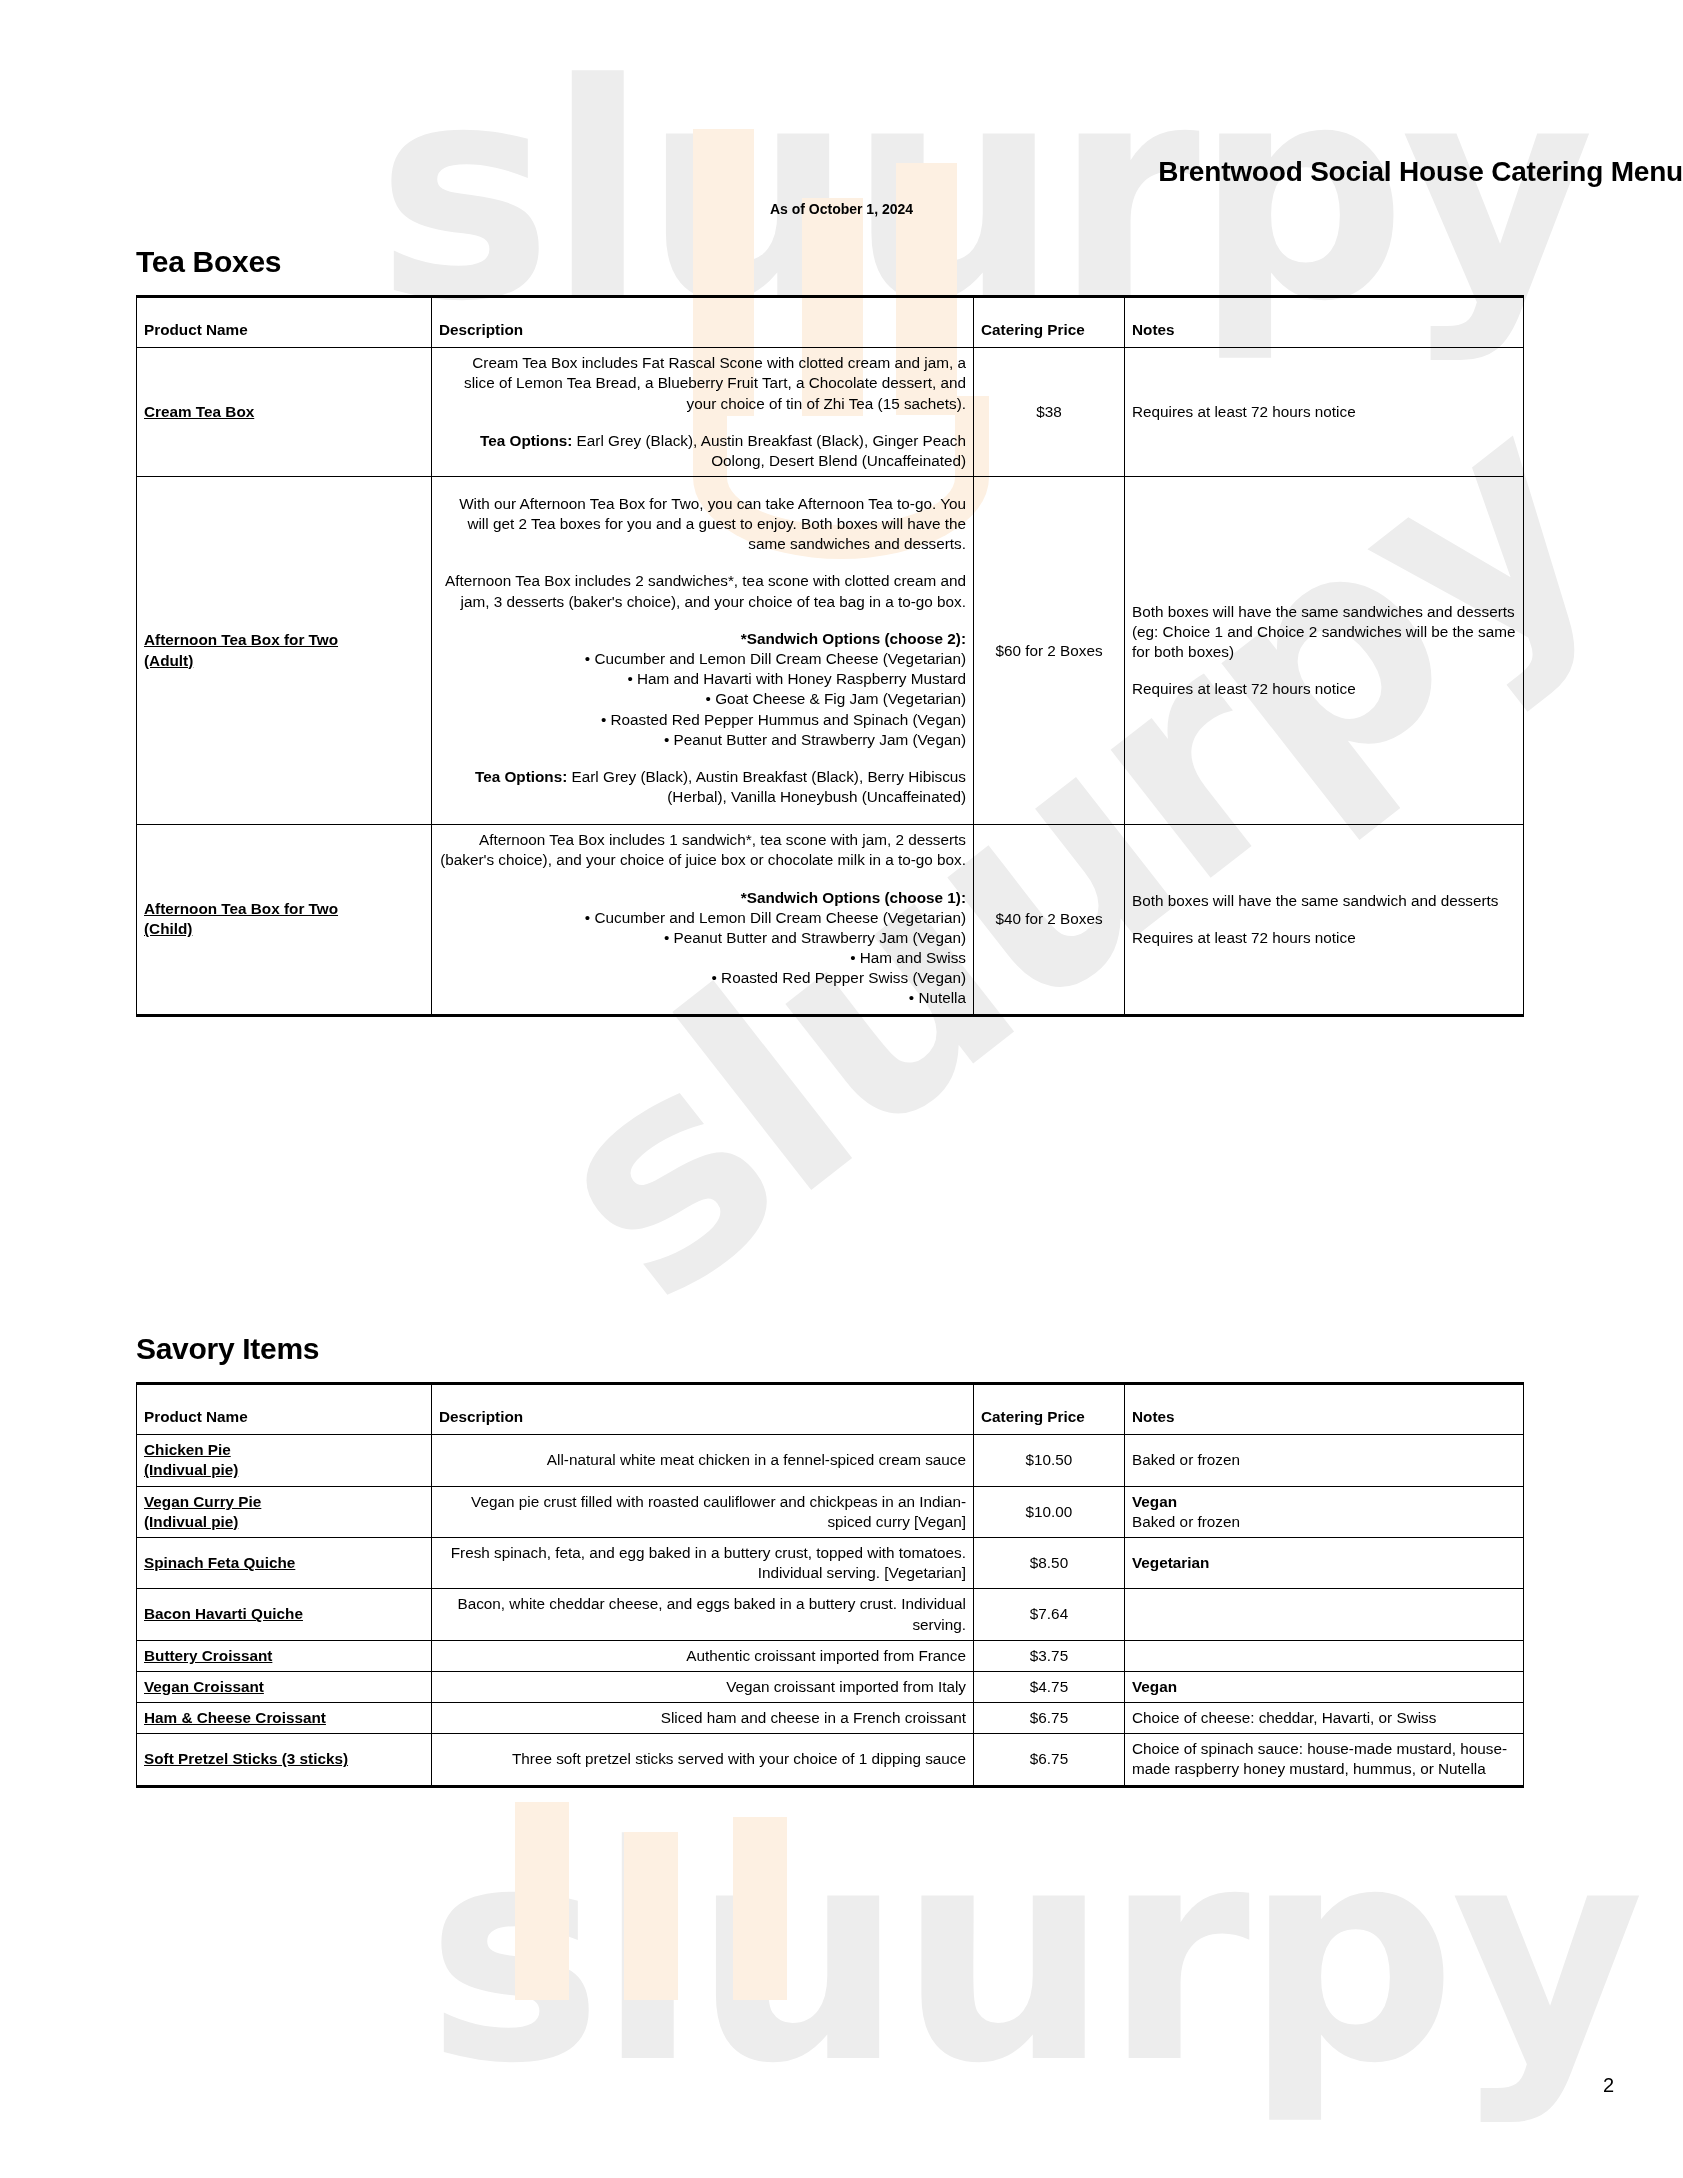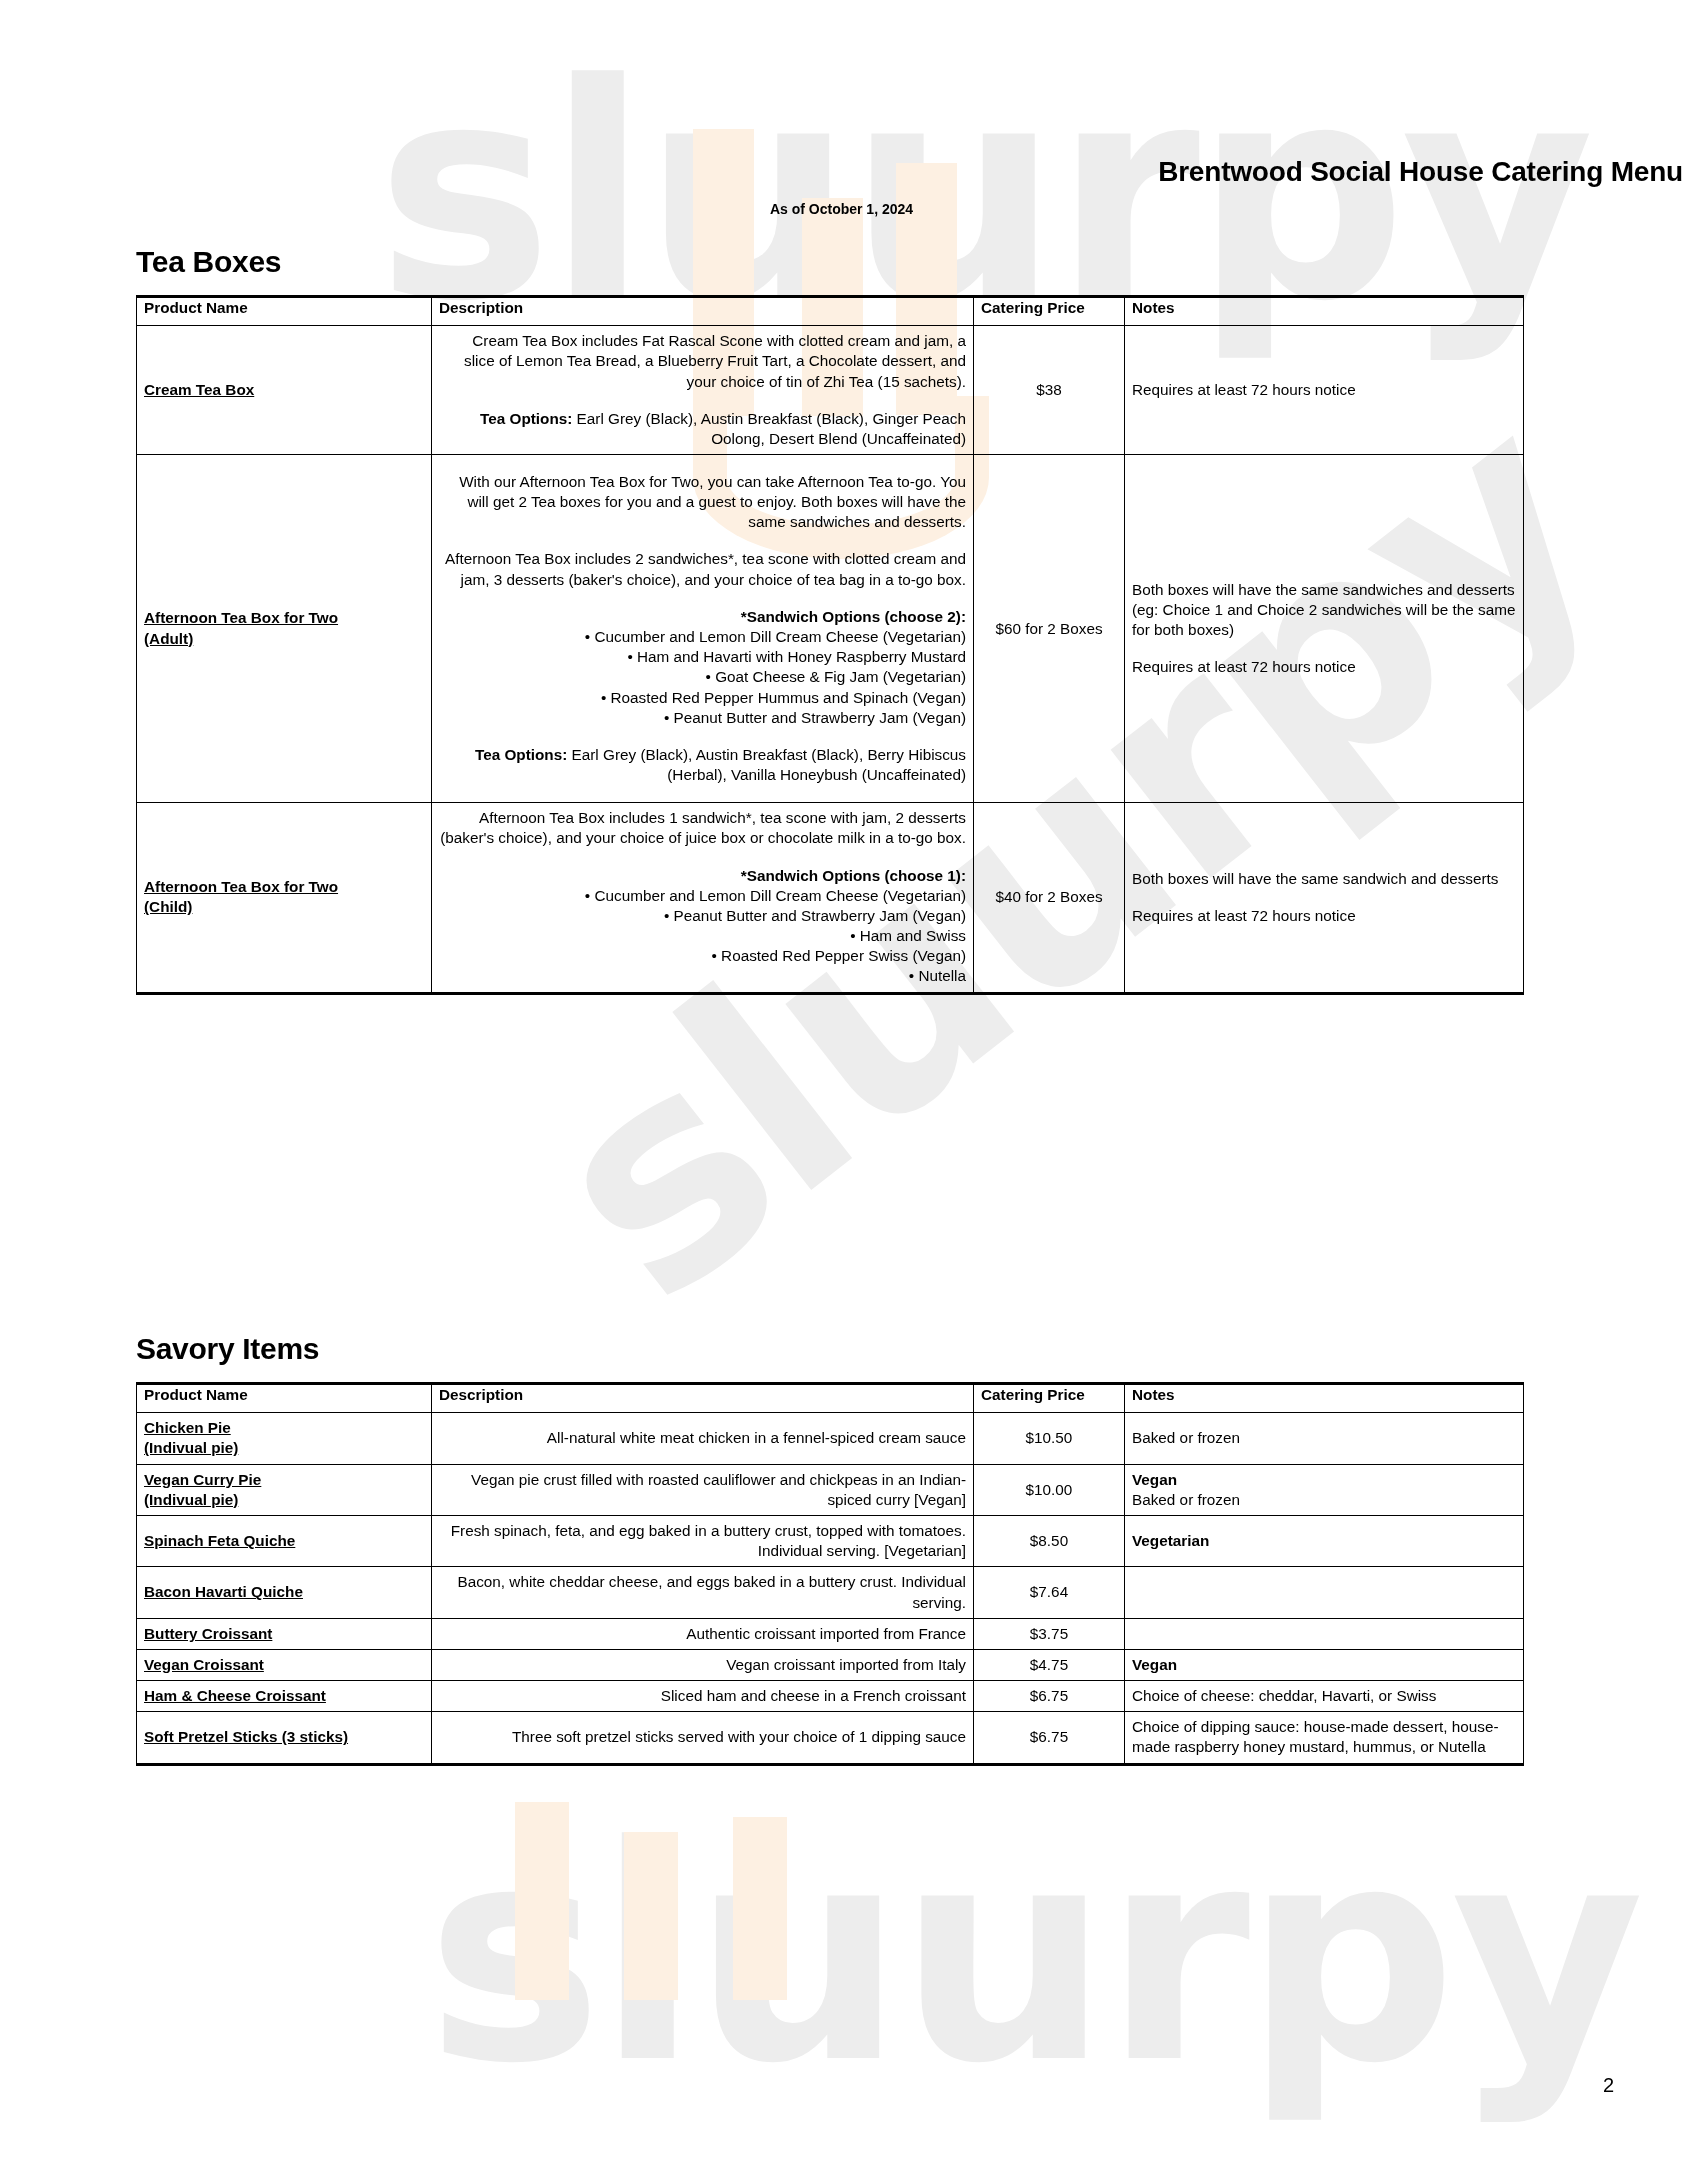--- a/index.html
+++ b/index.html
@@ -110,21 +110,21 @@
     padding: 5px 7px;
     font-size: 15.3px;
     line-height: 1.32;
     box-sizing: border-box;
   }
   table.menu thead th {
     border-top: 3px solid #000;
     border-bottom: 1.5px solid #000;
     font-weight: 700;
     text-align: left;
-    padding-top: 0;
+    padding-top: 22px;
     padding-bottom: 7px;
     border-radius: 18px;
   }
   table.menu tbody tr:last-child td { border-bottom: 3px solid #000; }
 
   col.c-name  { width: 295px; }
   col.c-desc  { width: 542px; }
   col.c-price { width: 151px; }
   col.c-notes { width: 399px; }
 
@@ -342,21 +342,21 @@
           <td class="cell-name">Ham &amp; Cheese Croissant</td>
           <td class="cell-desc">Sliced ham and cheese in a French croissant</td>
           <td class="cell-price">$6.75</td>
           <td class="cell-notes">Choice of cheese: cheddar, Havarti, or Swiss</td>
         </tr>
 
         <tr>
           <td class="cell-name">Soft Pretzel Sticks (3 sticks)</td>
           <td class="cell-desc">Three soft pretzel sticks served with your choice of 1 dipping sauce</td>
           <td class="cell-price">$6.75</td>
-          <td class="cell-notes">Choice of dipping sauce: house-made dessert, house-made raspberry honey mustard, hummus, or Nutella</td>
+          <td class="cell-notes">Choice of spinach sauce: house-made mustard, house-made raspberry honey mustard, hummus, or Nutella</td>
         </tr>
       </tbody>
     </table>
 
   </div>
 
   <div class="page-number">2</div>
 </div>
 
 

